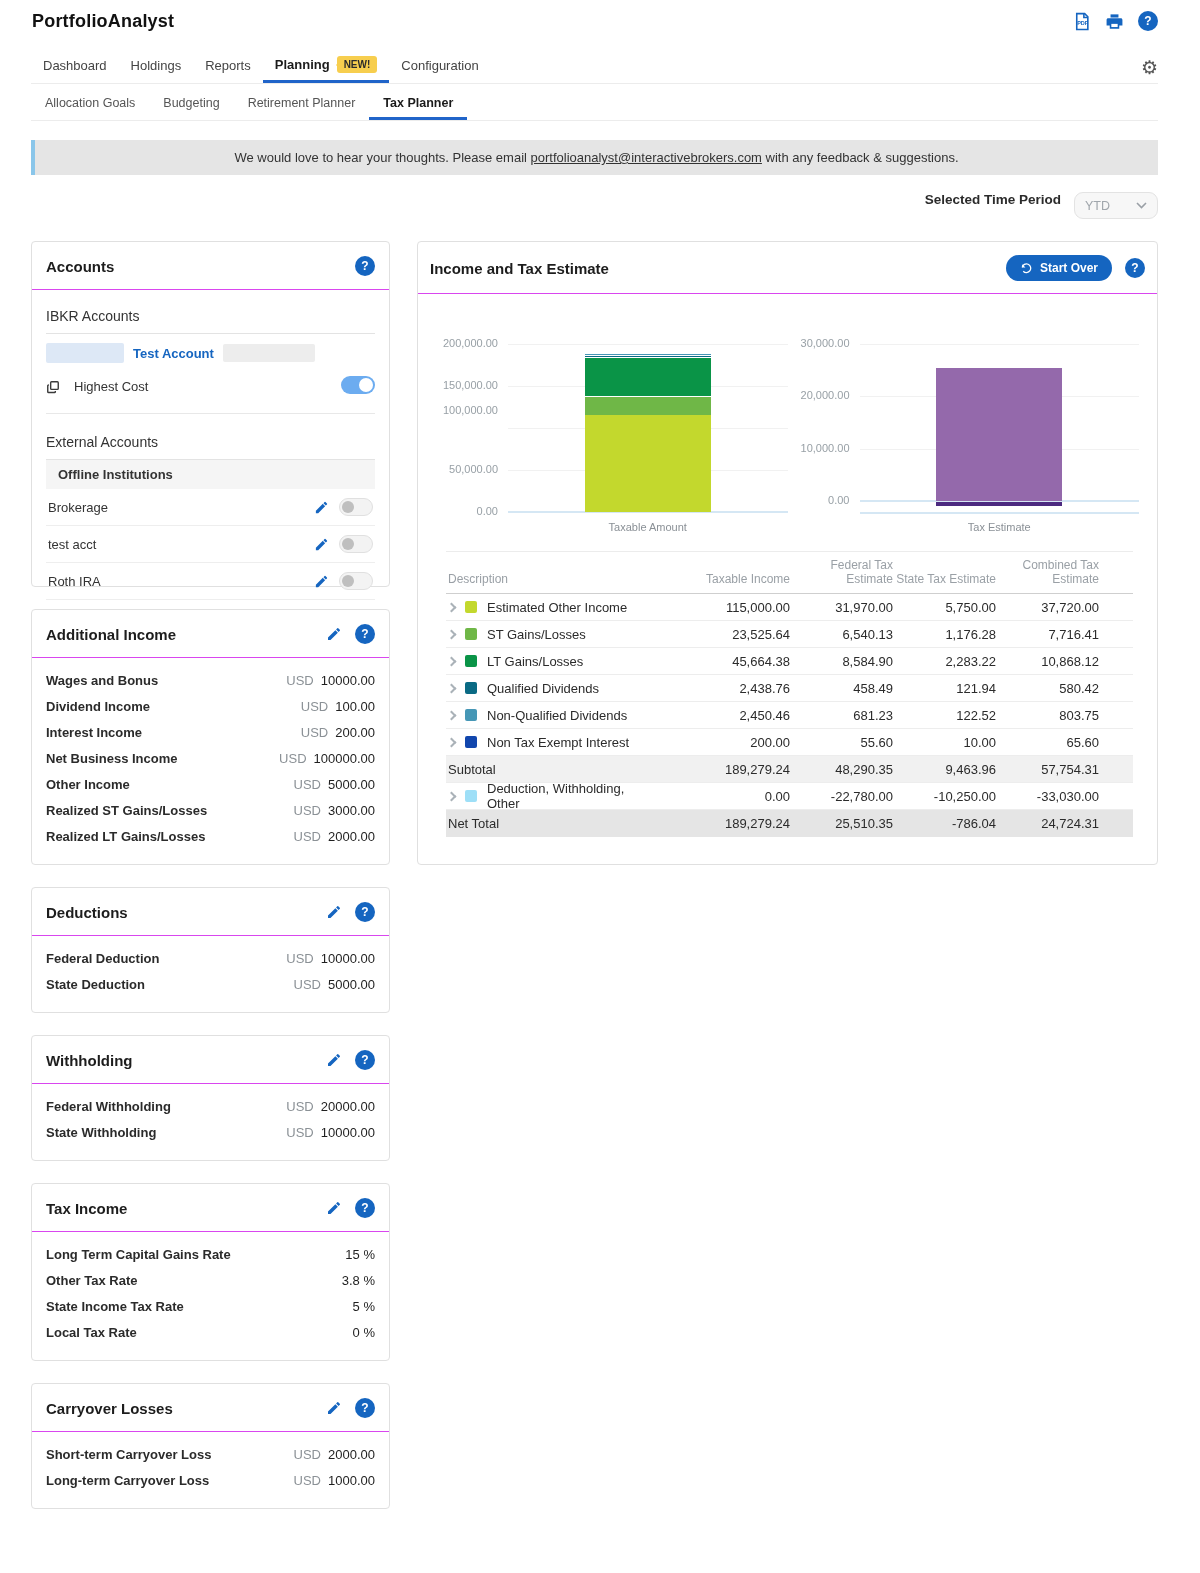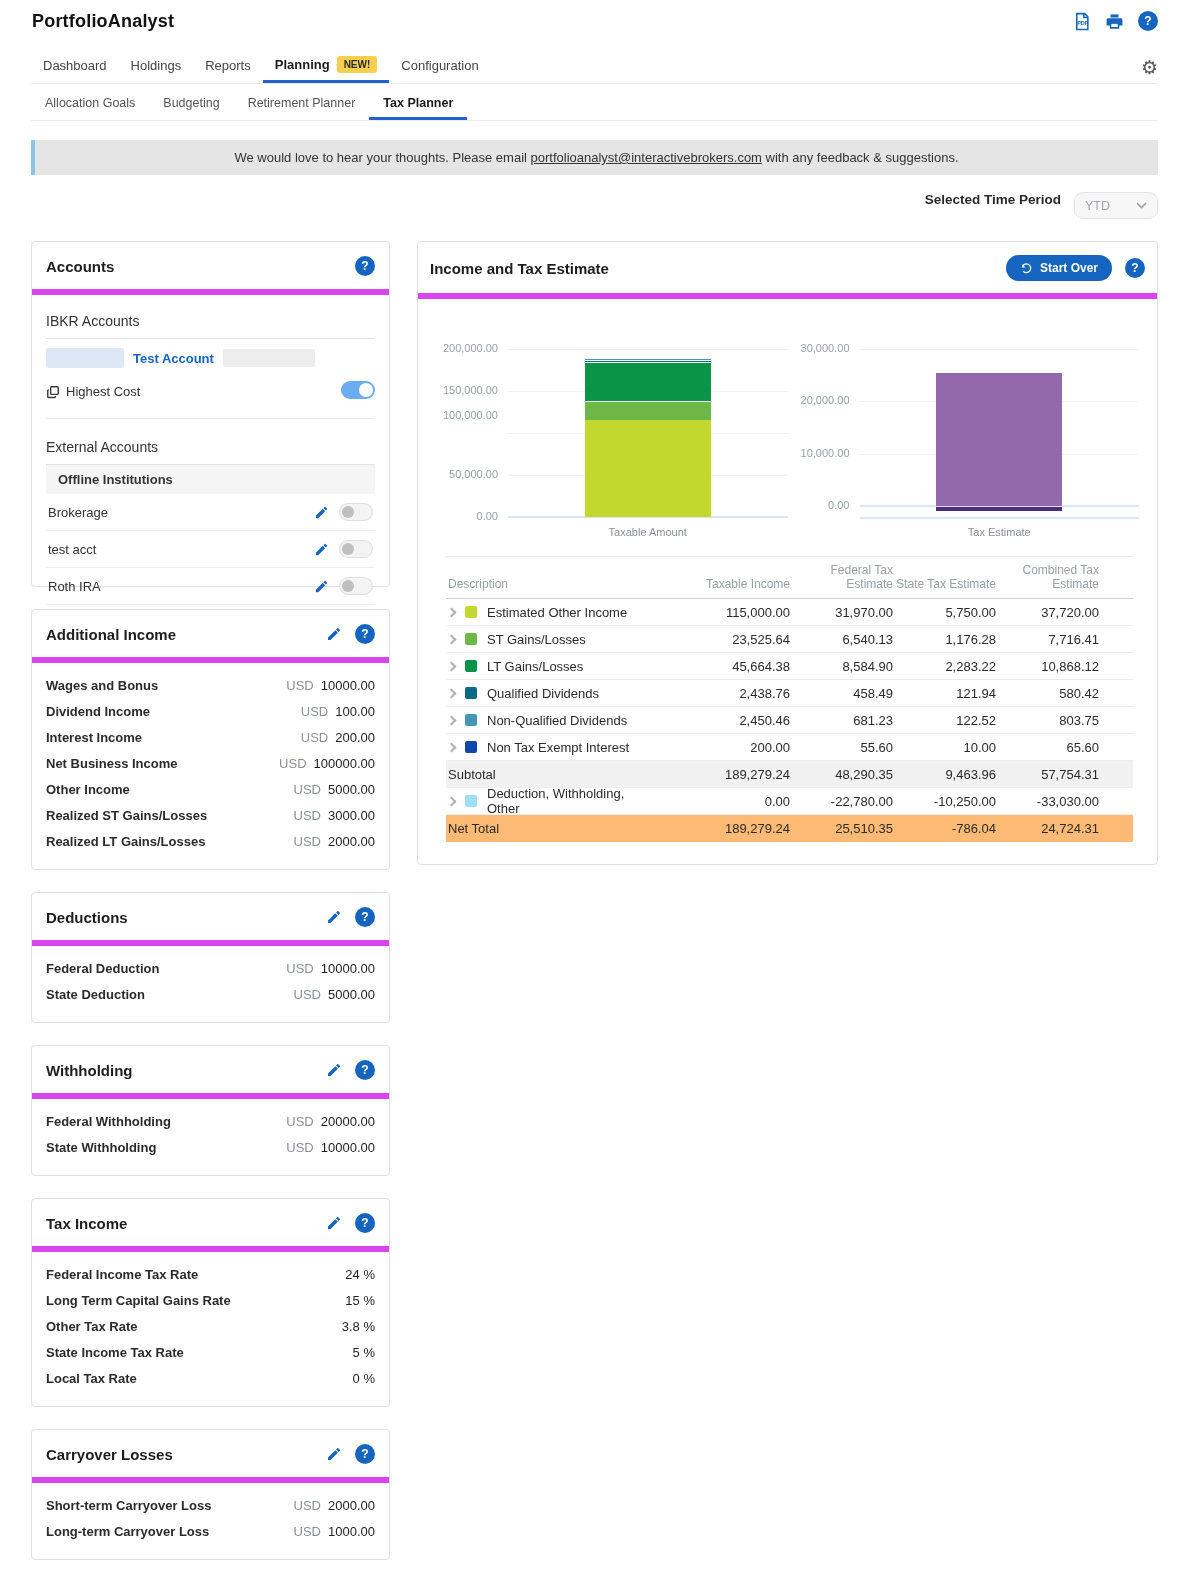--- a/index.html
+++ b/index.html
@@ -29,38 +29,38 @@
   .banner a { color: #333; text-decoration: underline; cursor: pointer; }
   .time-row { display: flex; justify-content: flex-end; gap: 13px; margin: 17px 42px 0 31px; }
   .time-label { font-size: 13.5px; font-weight: bold; color: #2b2b2b; }
   .time-select { width: 84px; height: 27px; background: #f7f7f7; border: 1px solid #e3e3e3; border-radius: 9px;
     color: #a0a6ac; display: flex; align-items: center; justify-content: space-between; padding: 0 10px; font-size: 12.5px; cursor: pointer; }
   
   .content { display: flex; gap: 27px; margin: 22px 42px 0 31px; align-items: flex-start; }
   .left-col { width: 359px; flex: none; }
   .right-col { flex: 1; }
   .card { border: 1px solid #e0e0e0; border-radius: 4px; margin-bottom: 22px; background: #fff; }
-  .card-header { display: flex; align-items: center; justify-content: space-between; padding: 14px 14px 13px; border-bottom: 6px solid #d946ef; }
+  .card-header { display: flex; align-items: center; justify-content: space-between; padding: 14px 14px 13px; border-bottom: 1px solid #d946ef; }
   .card-title { font-size: 15px; font-weight: bold; color: #1d1d1d; }
   .hdr-tools { display: flex; gap: 13px; align-items: center; }
   .card-body { padding: 4px 14px 14px; }
   .pencil { cursor: pointer; display: flex; }
   
   .kv-row { display: flex; justify-content: space-between; align-items: flex-start; padding: 4px 0; font-size: 13px; line-height: 18px; }
   .kv-label { font-weight: bold; color: #2b2b2b; max-width: 200px; }
   .kv-value { color: #1f1f1f; white-space: nowrap; }
   .kv-cur { color: #8b9196; margin-right: 7px; }
   
   .section-title { font-size: 14px; color: #333; padding: 14px 0 9px; border-bottom: 1px solid #e3e3e3; }
   .ibkr-row { padding: 9px 0 19px; border-bottom: 1px solid #e8e8e8; display: flex; justify-content: space-between; align-items: flex-end; }
   .acct-line { display: flex; align-items: center; gap: 9px; flex-wrap: wrap; }
   .redact-blue { width: 78px; height: 20px; background: #dde8f6; border-radius: 2px; }
   .redact-gray { width: 92px; height: 18px; background: #ededed; border-radius: 2px; }
   .acct-name { color: #1565c0; font-weight: bold; font-size: 13px; }
-  .cost-line { display: flex; align-items: center; gap: 6px; font-size: 13px; color: #333; margin-top: 7px; width: 100%; }
+  .cost-line { display: flex; align-items: center; gap: 14px; font-size: 13px; color: #333; margin-top: 7px; width: 100%; }
   .toggle { width: 34px; height: 18px; border-radius: 9px; position: relative; flex: none; cursor: pointer; }
   .toggle.on { background: #6cacf0; }
   .toggle.on .knob { position: absolute; right: 2px; top: 2px; width: 14px; height: 14px; border-radius: 50%; background: #fff; }
   .toggle.off { background: #f3f3f3; border: 1px solid #e0e0e0; }
   .toggle.off .knob { position: absolute; left: 2px; top: 2px; width: 12px; height: 12px; border-radius: 50%; background: #bfbfbf; }
   .inst-header { background: #f5f5f5; padding: 7px 12px; font-size: 13px; font-weight: bold; color: #333; }
   .ext-row { display: flex; align-items: center; justify-content: space-between; padding: 9px 2px; border-bottom: 1px solid #eee; font-size: 13px; color: #333; }
   .ext-tools { display: flex; align-items: center; gap: 10px; }
   
   .panel-body { padding: 0 12px 14px; }
@@ -83,21 +83,21 @@
   .tax-table { margin: 18px 12px 0 16px; }
   .t-header { display: flex; align-items: flex-end; font-size: 12px; color: #9aa0a6; padding: 6px 34px 7px 2px;
     border-top: 1px solid #ececec; border-bottom: 1px solid #cfcfcf; line-height: 14px; }
   .t-row { display: flex; align-items: center; font-size: 13px; color: #2b2b2b; padding: 0 34px 0 2px; height: 27px; border-bottom: 1px solid #ededed; }
   .t-desc { flex: 1; display: flex; align-items: center; gap: 10px; }
   .t-num { width: 103px; text-align: right; }
   .t-num.first { width: 135px; }
   .chev { width: 7px; height: 7px; border-top: 2px solid #aab2b8; border-right: 2px solid #aab2b8; transform: rotate(45deg); flex: none; cursor: pointer; }
   .swatch { width: 12px; height: 12px; border-radius: 2px; flex: none; }
   .t-row.subtotal { background: #f1f1f1; }
-  .t-row.total { background: #fdba74; border-bottom: none; justify-content: space-between; }
+  .t-row.total { background: #e5e5e5; border-bottom: none; justify-content: space-between; }
   svg { display: block; }
 </style>
 </head>
 <body>
 
 <div class="app-header">
   <div class="app-title">PortfolioAnalyst</div>
   <div class="hdr-icons">
     <span class="pencil">
       <svg width="19" height="19" viewBox="0 0 24 24">
@@ -326,24 +326,20 @@
             <span class="pencil">
               <svg width="16" height="16" viewBox="0 0 24 24" fill="#1565c0">
                 <path d="M3 17.25V21h3.75L17.8 9.94l-3.75-3.75L3 17.25zM20.7 7.04a1 1 0 0 0 0-1.41l-2.34-2.34a1 1 0 0 0-1.41 0l-1.83 1.83 3.75 3.75 1.83-1.83z"></path>
               </svg>
             </span>
             <span class="help-circle">?</span>
           </span>
         </div>
         <div class="card-body" style="padding-top: 10px;">
           <div class="kv-row">
-            <span class="kv-label">Federal Income Tax Rate</span>
-            <span class="kv-value">24 %</span>
-          </div>
-          <div class="kv-row">
             <span class="kv-label">Long Term Capital Gains Rate</span>
             <span class="kv-value">15 %</span>
           </div>
           <div class="kv-row">
             <span class="kv-label">Other Tax Rate</span>
             <span class="kv-value">3.8 %</span>
           </div>
           <div class="kv-row">
             <span class="kv-label">State Income Tax Rate</span>
             <span class="kv-value">5 %</span>

